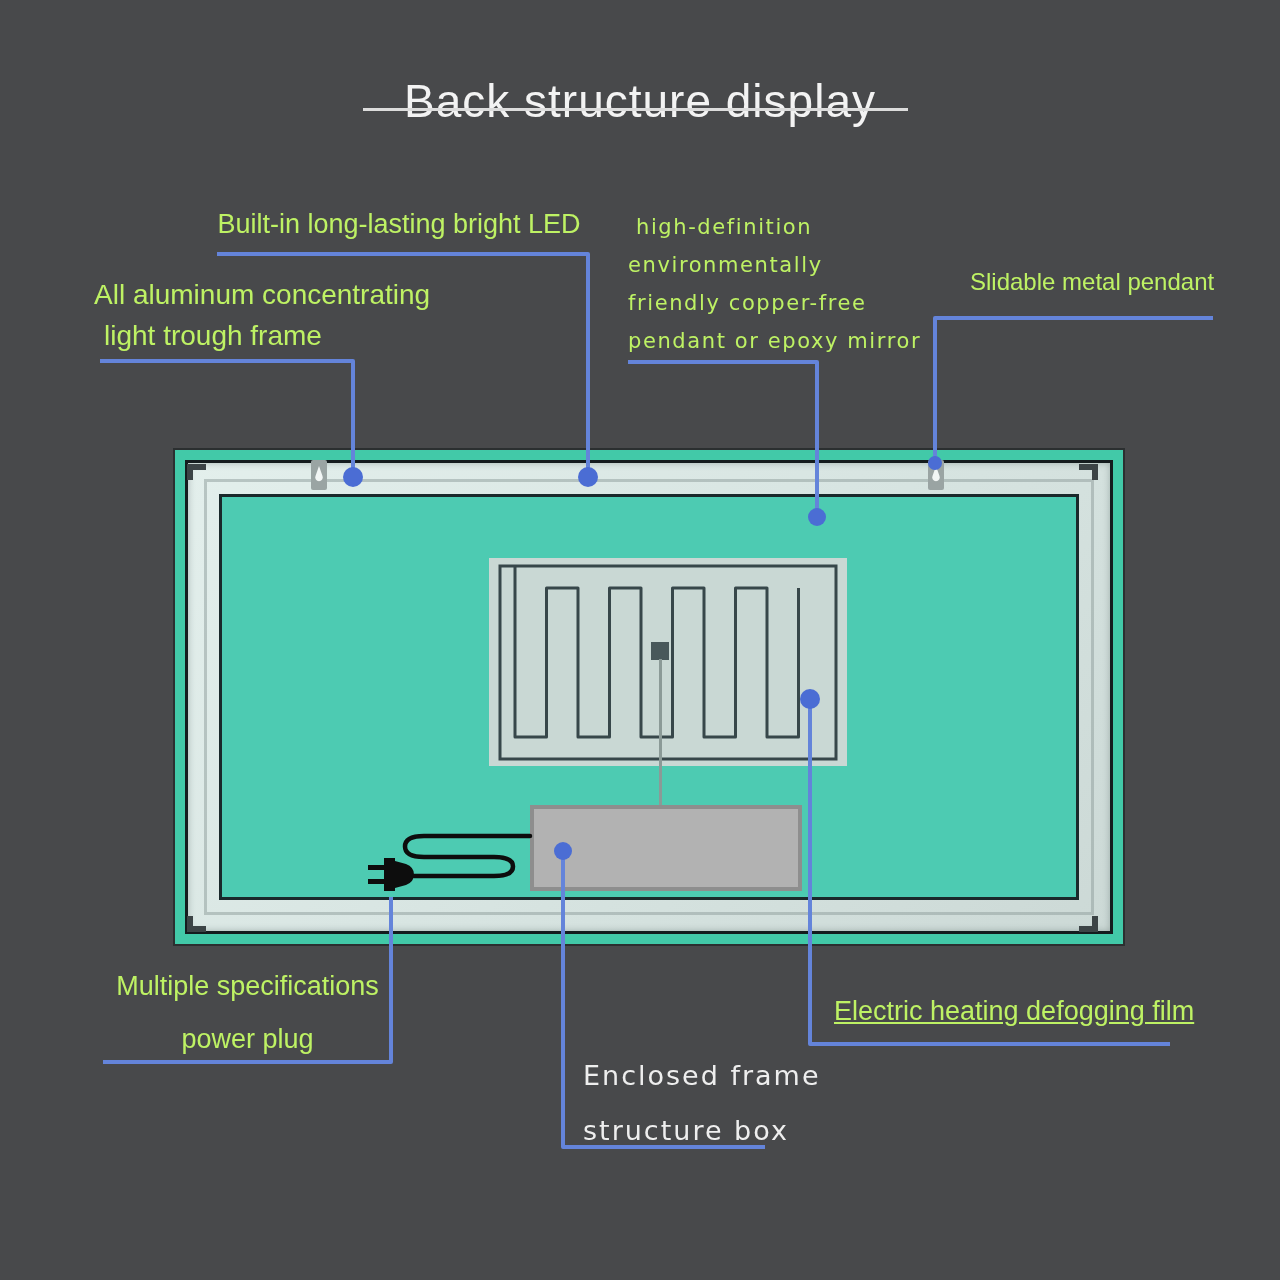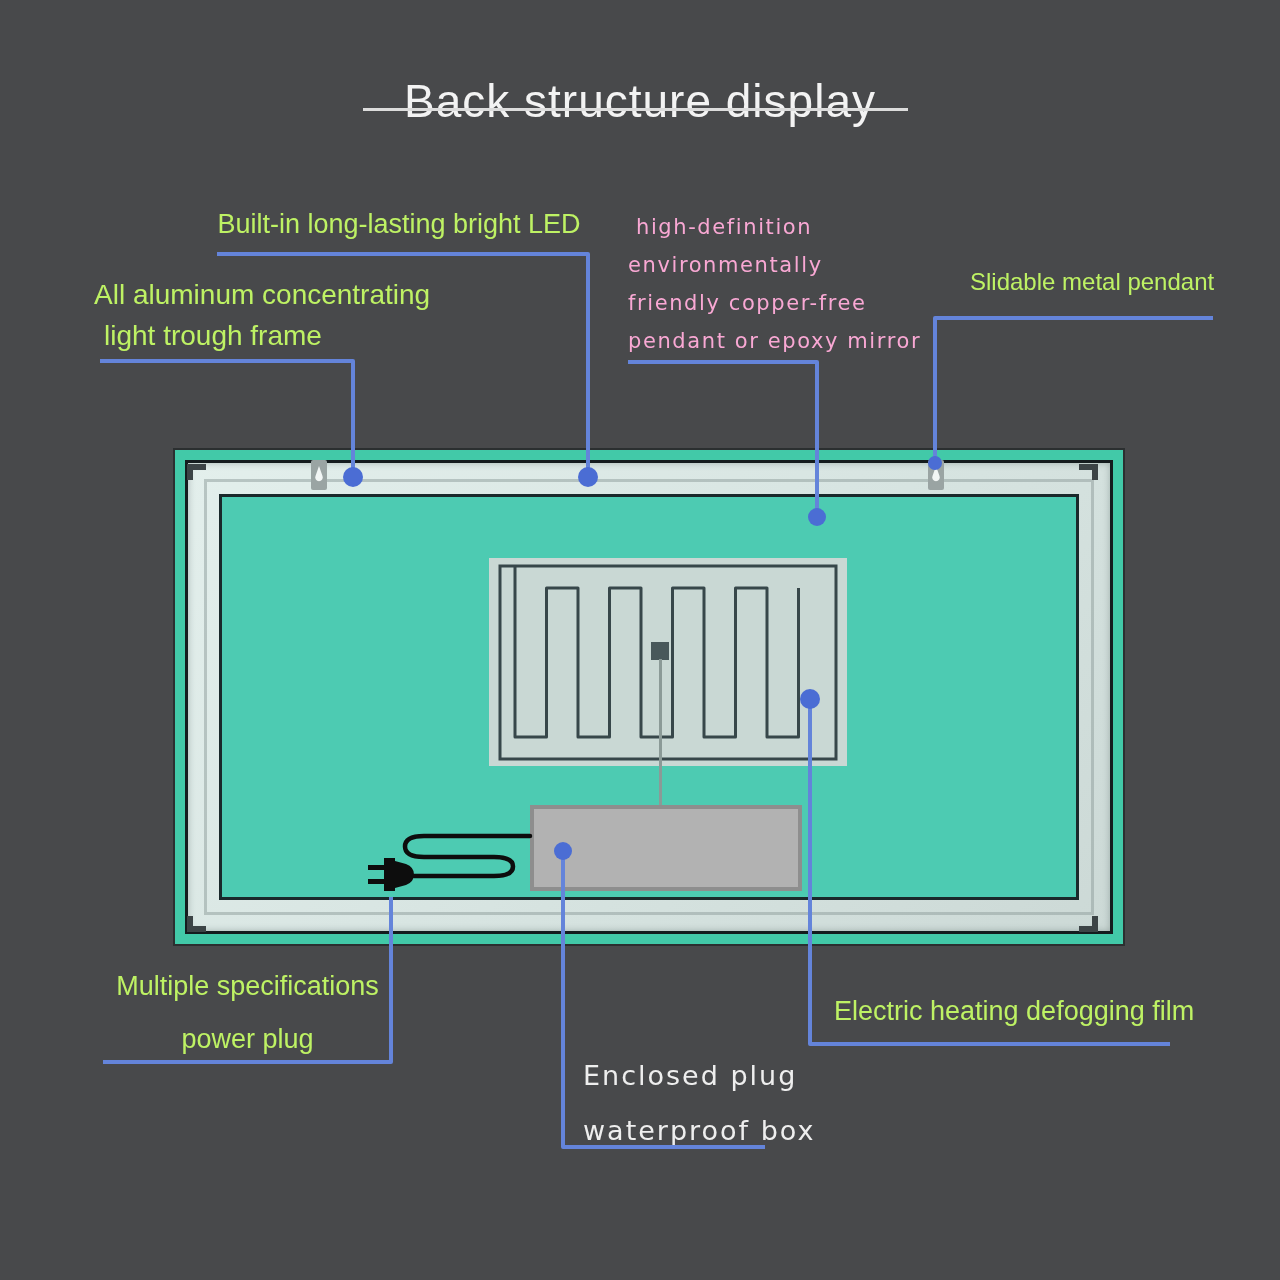--- a/index.html
+++ b/index.html
@@ -15,30 +15,30 @@
   .title-underline{
     position:absolute;left:363px;top:108px;width:545px;height:3px;background:#dcdcdc;
   }
   
   .lbl{position:absolute;color:#bef264;}
   .lbl-led{left:207px;top:209px;width:384px;text-align:center;font-size:27px;}
   .lbl-frame{left:94px;top:274px;font-size:28px;line-height:41px;}
   .lbl-frame .l2{padding-left:10px;}
   .lbl-mirror{
     left:628px;top:208px;font-size:21px;line-height:38px;letter-spacing:1.6px;
-    color:#f9a8d4;font-family:"DejaVu Sans",sans-serif;
+    color:#bef264;font-family:"DejaVu Sans",sans-serif;
   }
   .lbl-mirror .l1{padding-left:8px;}
   .lbl-pendant{left:970px;top:268px;font-size:24px;text-align:right;}
   .lbl-plug{left:103px;top:960px;width:289px;text-align:center;font-size:27px;line-height:53px;}
   .lbl-powerbox{
     left:583px;top:1048px;font-size:27px;line-height:55px;letter-spacing:2px;
     font-family:"DejaVu Sans",sans-serif;color:#eeeeee;
   }
-  .lbl-film{left:834px;top:996px;font-size:27px;}
+  .lbl-film{left:834px;top:996px;font-size:27px;text-decoration:underline;}
   
   .mirror{
     position:absolute;left:173px;top:448px;width:952px;height:498px;box-sizing:border-box;
     background:#42c9a8;border:2px solid #2b2f30;
   }
   .m-dark{position:absolute;inset:10px;border:3px solid #141c1e;}
   .m-frame{
     position:absolute;inset:13px;
     background:linear-gradient(135deg,#e3efec 0%,#d9e6e3 45%,#ccd9d6 100%);
     box-shadow:inset 0 0 7px rgba(95,112,109,.45);
@@ -152,19 +152,19 @@
   </div>
 
   <div class="lbl lbl-pendant">Slidable metal pendant</div>
 
   <div class="lbl lbl-plug">
     <div>Multiple specifications</div>
     <div>power plug</div>
   </div>
 
   <div class="lbl lbl-powerbox">
-    <div>Enclosed plug</div>
-    <div>waterproof box</div>
+    <div>Enclosed frame</div>
+    <div>structure box</div>
   </div>
 
   <div class="lbl lbl-film">Electric heating defogging film</div>
 
 </div>
 
 </body></html>

